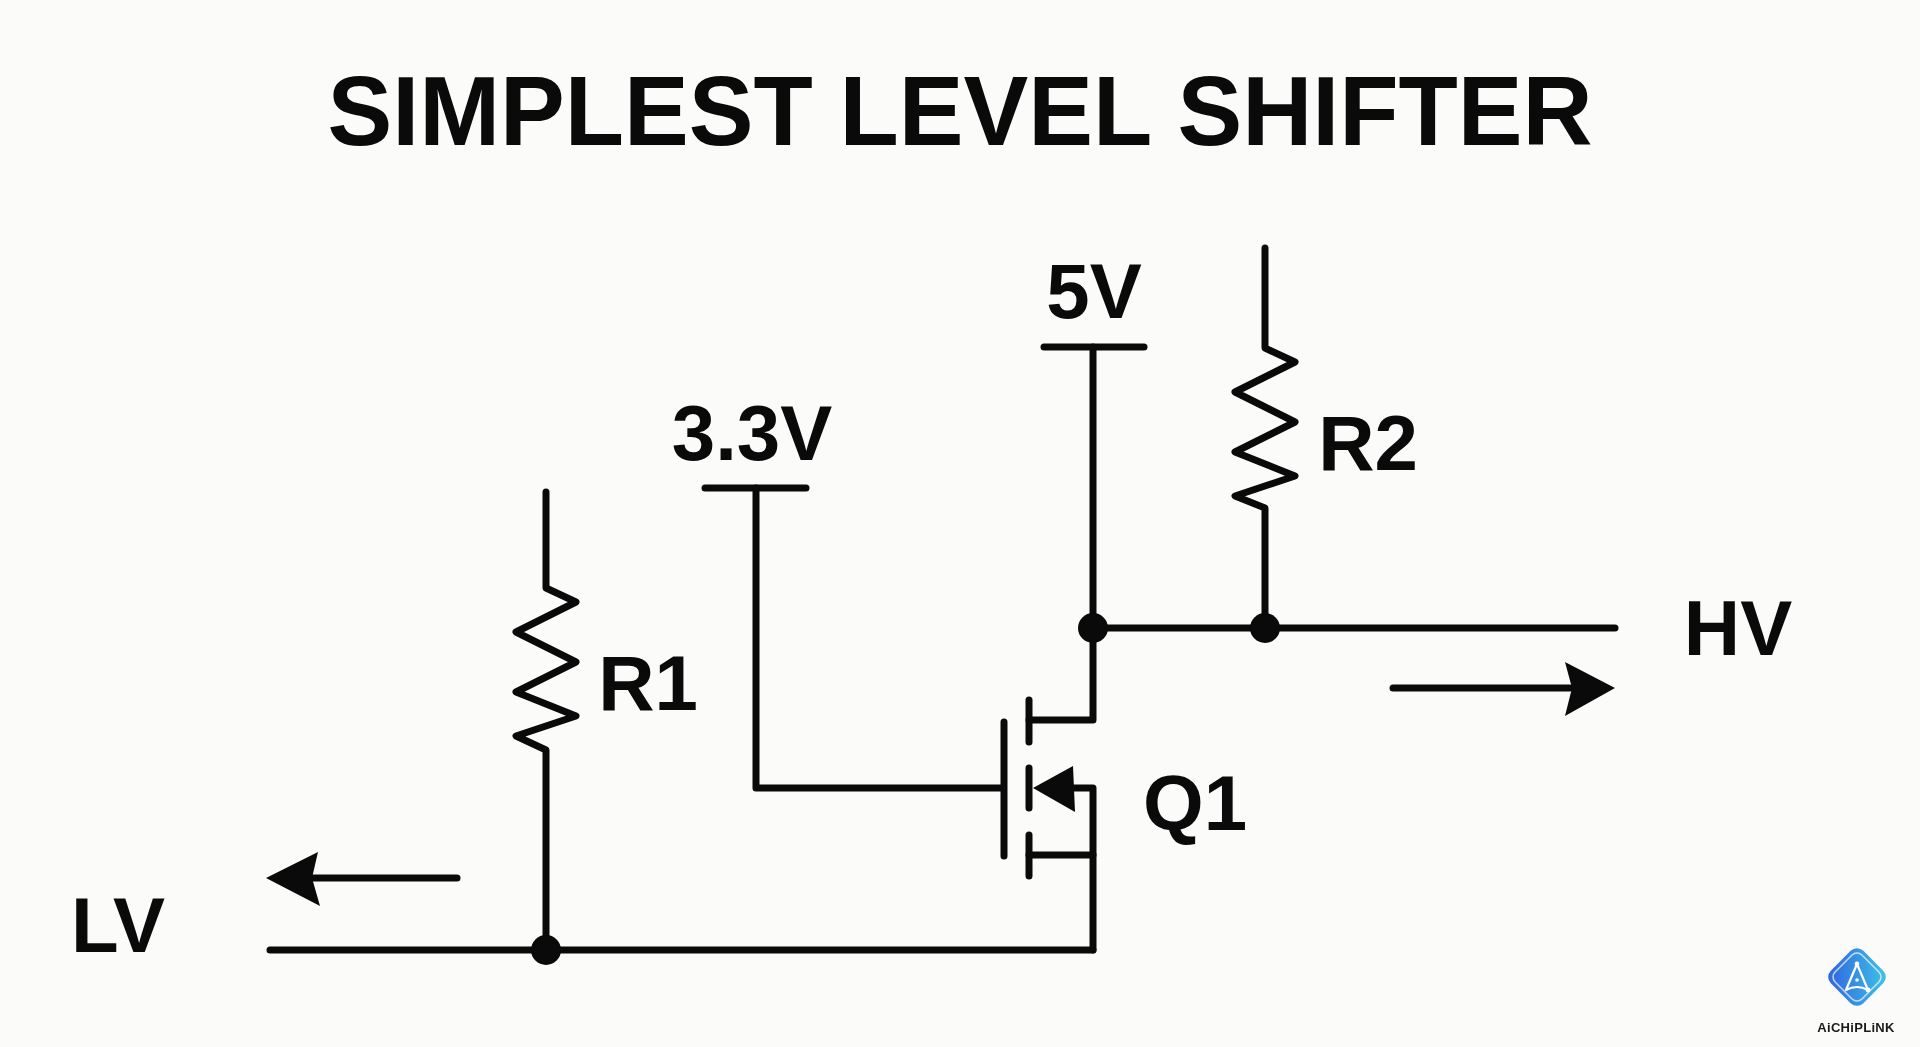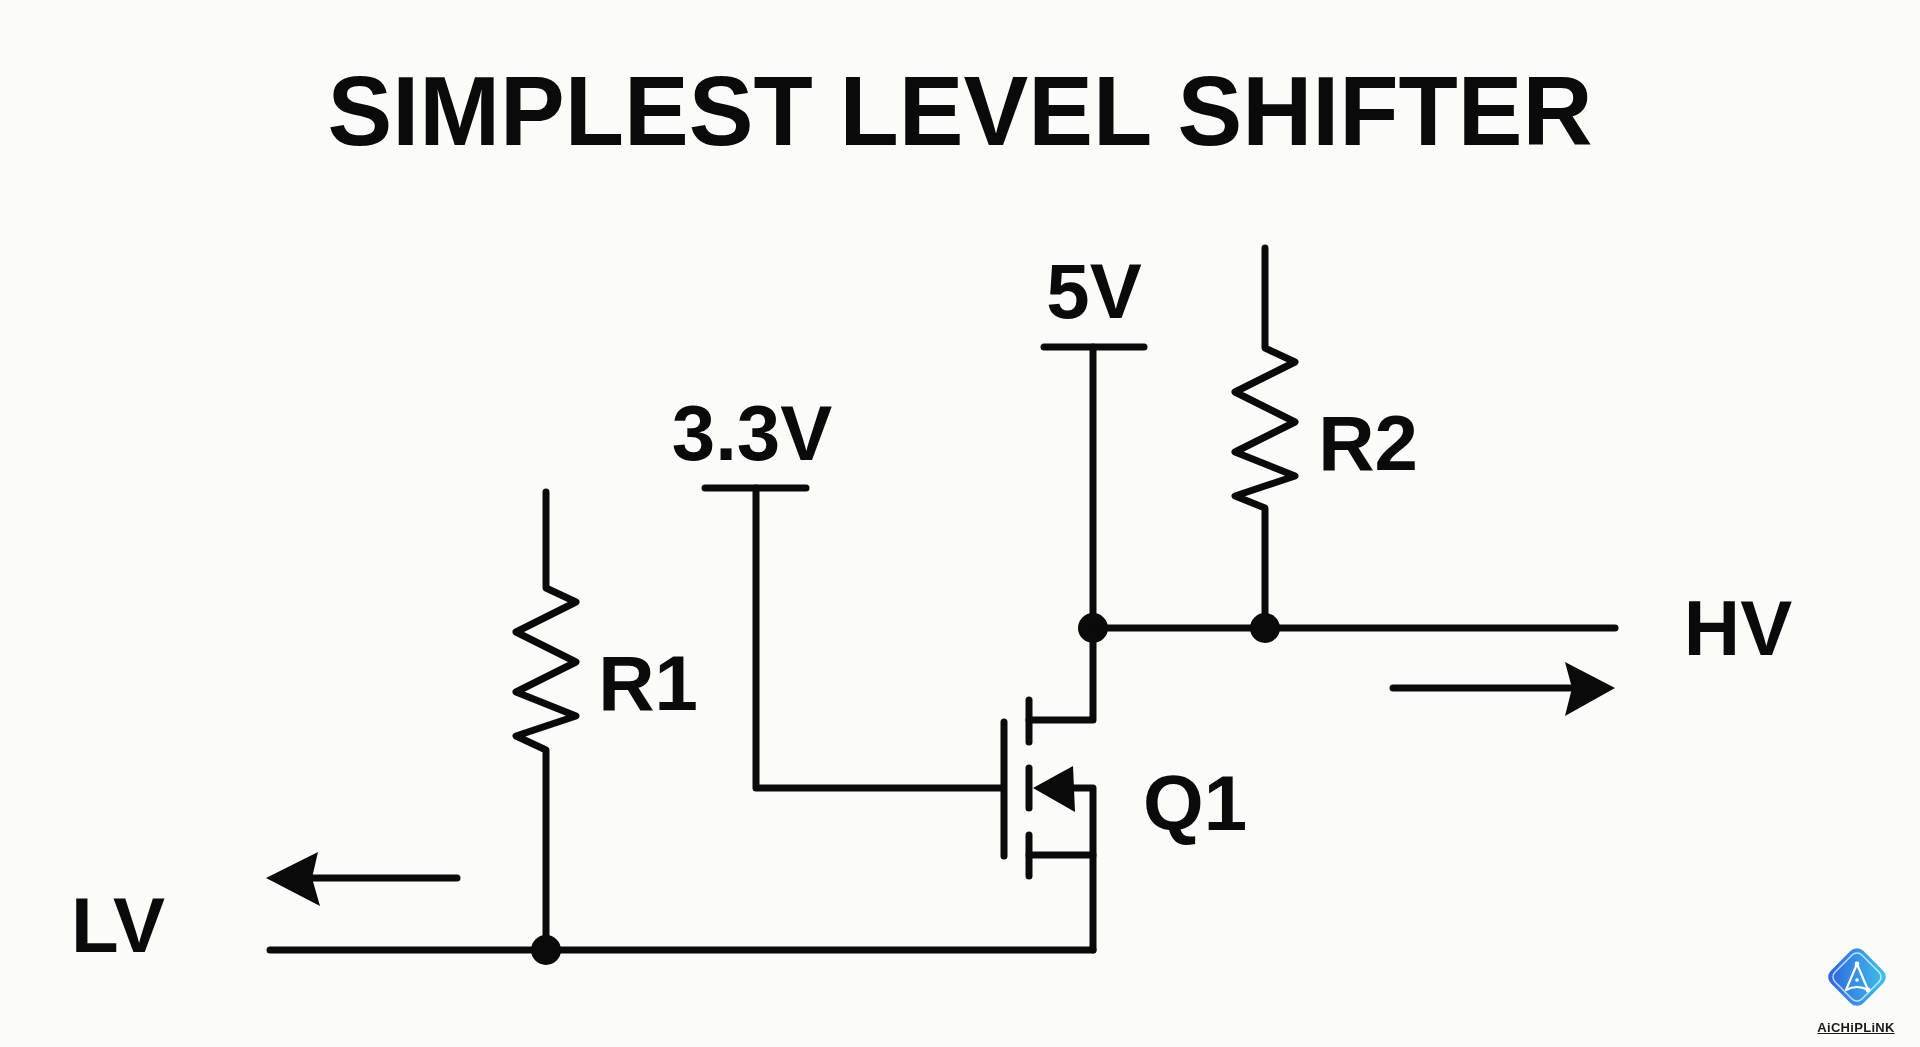--- a/index.html
+++ b/index.html
@@ -17,21 +17,20 @@
     .title { font-size: 98px; }
     .comp  { font-size: 78px; }
     .wire  { stroke: #0a0a0a; stroke-width: 7; fill: none; stroke-linecap: round; stroke-linejoin: round; }
     .dot   { fill: #0a0a0a; }
     .arrowhead { fill: #0a0a0a; }
     #logo { position: absolute; left: 1808px; top: 944px; width: 96px; height: 100px; }
     .brand {
       position: absolute; left: 0; top: 76px; width: 96px;
       text-align: center; font-size: 13px; font-weight: bold; color: #1a1a1a;
       letter-spacing: 0.3px;
-      text-decoration: underline;
     }
   </style>
 </head>
 <body>
 
 <svg id="diagram" width="1920" height="1047" viewBox="0 0 1920 1047" xmlns="http://www.w3.org/2000/svg">
 
   <text class="label title" x="960" y="145" text-anchor="middle" textLength="1265" lengthAdjust="spacingAndGlyphs">SIMPLEST LEVEL SHIFTER</text>
 
   <g>

